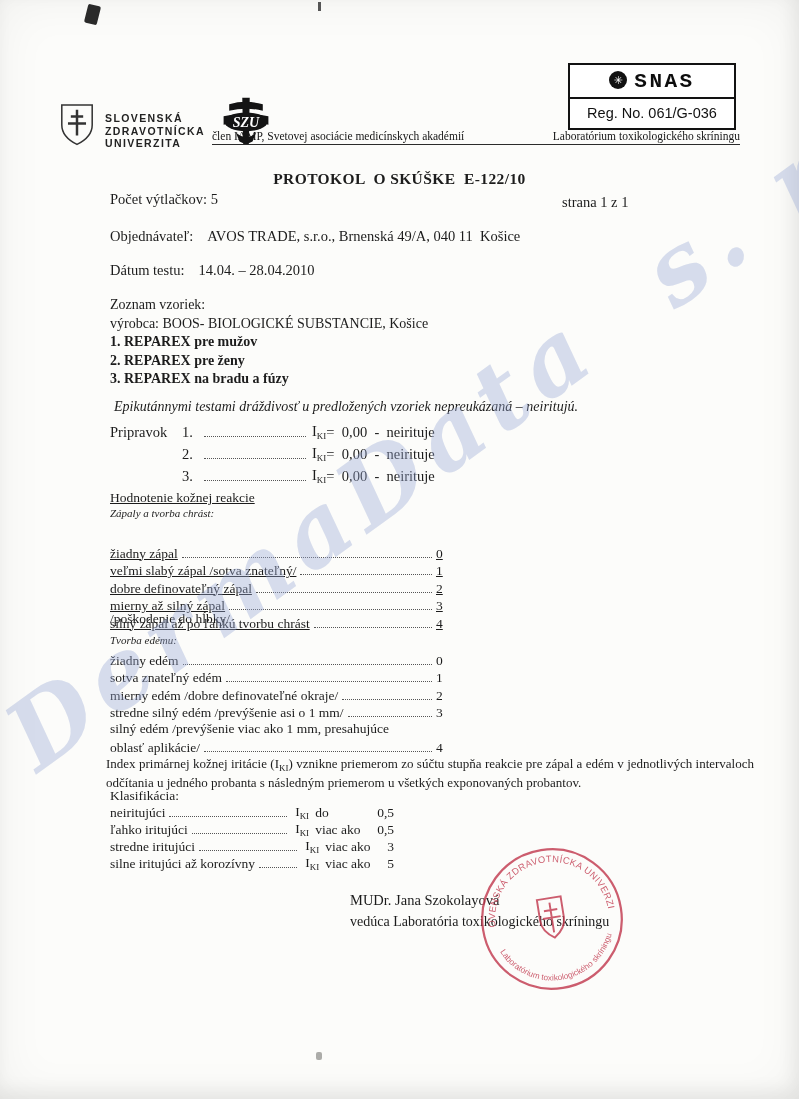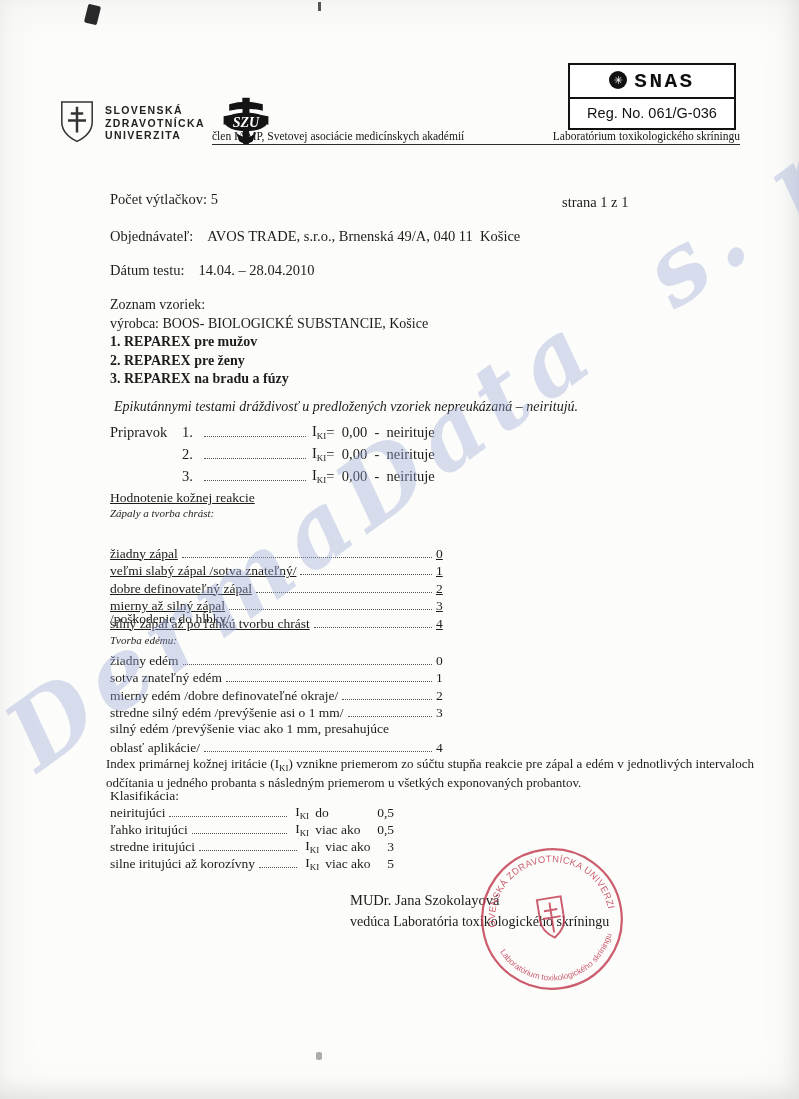--- a/index.html
+++ b/index.html
@@ -15,21 +15,21 @@
   .artifact2{left:318px;top:2px;width:3px;height:9px;background:#555;}
   .artifact3{left:316px;top:1052px;width:6px;height:8px;background:#8a8a86;border-radius:2px;opacity:.7;}
   
   .watermark{
     left:18px;top:690px;width:940px;z-index:6;pointer-events:none;
     transform:rotate(-36deg);transform-origin:left center;
     font-family:"DejaVu Serif",serif;font-style:italic;font-weight:bold;
     font-size:96px;letter-spacing:10px;color:rgba(152,168,214,.38);white-space:pre;
   }
   
-  .hdr-left{left:58px;top:96px;display:flex;align-items:center;gap:9px;}
+  .hdr-left{left:58px;top:96px;display:flex;align-items:flex-end;gap:9px;}
   .org{font-family:"Liberation Sans",sans-serif;font-size:10.5px;font-weight:bold;
        letter-spacing:1.4px;line-height:1.2;color:#222;}
   .member-row{left:212px;top:130px;width:528px;display:flex;justify-content:space-between;
       align-items:flex-end;border-bottom:1.5px solid #2b2b2b;padding-bottom:2px;
       font-size:11.5px;color:#151515;gap:8px;}
   
   .snas{left:568px;top:63px;width:164px;border:2px solid #121212;background:#fff;}
   .snas-top{display:flex;align-items:center;justify-content:center;gap:7px;
       padding:5px 6px 4px;border-bottom:2px solid #121212;}
   .snas-name{font-weight:bold;font-size:21px;letter-spacing:2.5px;color:#0d0d0d;font-family:Liberation Mono, monospace;}
@@ -130,20 +130,21 @@
       <span class="snas-name">SNAS</span>
     </div>
     <div class="snas-reg">Reg. No. 061/G-036</div>
   </div>
 
   <div class="abs member-row">
     <span>člen IAMP, Svetovej asociácie medicínskych akadémií</span>
     <span>Laboratórium toxikologického skríningu</span>
   </div>
 
+  <div class="abs title">PROTOKOL  O SKÚŠKE  E-122/10</div>
   <div class="abs copies">Počet výtlačkov: 5</div>
   <div class="abs pagenum">strana 1 z 1</div>
 
   <div class="abs row-line orderer">
     <span>Objednávateľ:</span>
     <span>AVOS TRADE, s.r.o., Brnenská 49/A, 040 11  Košice</span>
   </div>
 
   <div class="abs row-line date">
     <span>Dátum testu:</span>

